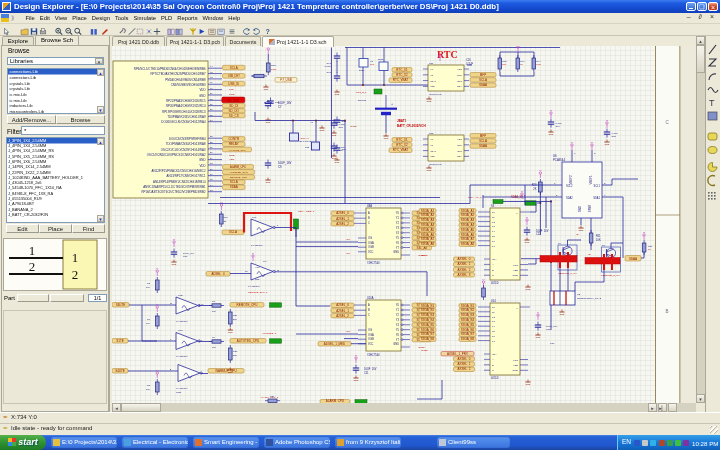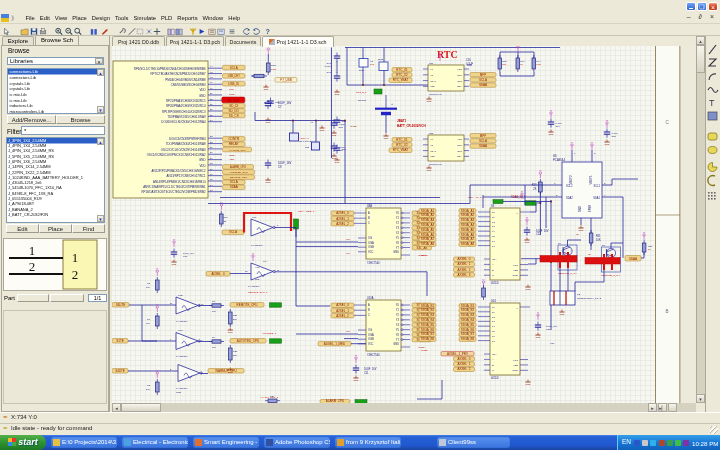--- a/index.html
+++ b/index.html
@@ -19,20 +19,21 @@
 #status1{left:0;top:412px;width:720px;height:11px;background:#ECE9D8;font-size:6px;color:#222;border-top:1px solid #fff}
 #status2{left:0;top:423px;width:720px;height:12px;background:#ECE9D8;font-size:6px;color:#222;border-top:1px solid #C8C4B4}
 #taskbar{left:0;top:435px;width:720px;height:15px;background:linear-gradient(180deg,#4985E8 0%,#2561D6 12%,#2157CE 70%,#1B449E 100%)}
 .task{position:absolute;top:437px;height:11px;background:linear-gradient(180deg,#5791EE,#3A73DD);border-radius:2px;font-size:6px;color:#fff;line-height:11px;padding-left:11px;overflow:hidden;white-space:nowrap;box-shadow:inset 0 0 1px #1a3f8f}
 .task .fi{position:absolute;left:2px;top:2px;width:7px;height:7px}
 .sbv{background:#D6D2C2}
 .arrowbox{position:absolute;background:linear-gradient(180deg,#F6F4EC,#D8D4C4);border:1px solid #ACA899;font-size:5px;text-align:center;color:#4B4B60}
 
 </style></head><body>
 <div id="stage">
+<div id="titlebar" class="abs"><span style="display:inline-block;width:9px;height:9px;margin:2px 3px 0 2px;vertical-align:top;background:linear-gradient(135deg,#E8A020 0%,#E8A020 45%,#3060C0 45%,#3060C0 100%);border:1px solid #fff"></span>Design Explorer - [E:\0 Projects\2014\35 Sal Orycon Control\0 Proj\Proj 1421 Tempreture controller\gerber\ver DS\Proj 1421 D0.ddb]</div>
 <div class="abs" style="left:686px;top:2px;width:10px;height:9px;background:linear-gradient(180deg,#6FA3F5,#2E63CF);border:1px solid #fff;border-radius:2px">
       <span style="position:absolute;left:2px;bottom:1px;width:4px;height:1.5px;background:#fff"></span>
     </div>
 <div class="abs" style="left:697px;top:2px;width:10px;height:9px;background:linear-gradient(180deg,#6FA3F5,#2E63CF);border:1px solid #fff;border-radius:2px;color:#fff;font-size:6px;line-height:9px;text-align:center">❏</div>
 <div class="abs" style="left:708px;top:2px;width:10px;height:9px;background:linear-gradient(180deg,#F2A088,#D6502E 40%,#C03A18);border:1px solid #fff;border-radius:2px;color:#fff;font-size:7px;line-height:9px;text-align:center">×</div>
 <div id="menubar" class="abs"><span style="display:inline-block;width:8px;height:8px;margin:1px 2px 0 1px;background:linear-gradient(180deg,#4880E0 50%,#E8C020 50%);vertical-align:top"></span><span style="display:inline-block;width:12px;color:#889;font-size:6px">⟫</span><span class="menuitem">File</span><span class="menuitem">Edit</span><span class="menuitem">View</span><span class="menuitem">Place</span><span class="menuitem">Design</span><span class="menuitem">Tools</span><span class="menuitem">Simulate</span><span class="menuitem">PLD</span><span class="menuitem">Reports</span><span class="menuitem">Window</span><span class="menuitem">Help</span><span style="position:absolute;right:3px;top:0px;font-size:7px;color:#333;letter-spacing:3px">– ∂ ×</span></div>
 <div id="toolbar" class="abs"><svg width="360" height="12">
         <g transform="translate(3,1.5) scale(0.8)">
           <path d="M2,1 L7,6 L5,6 L6,9 L4.5,9 L4,6.5 L2,8 Z" fill="#fff" stroke="#234" stroke-width="0.7"></path>
         </g>

